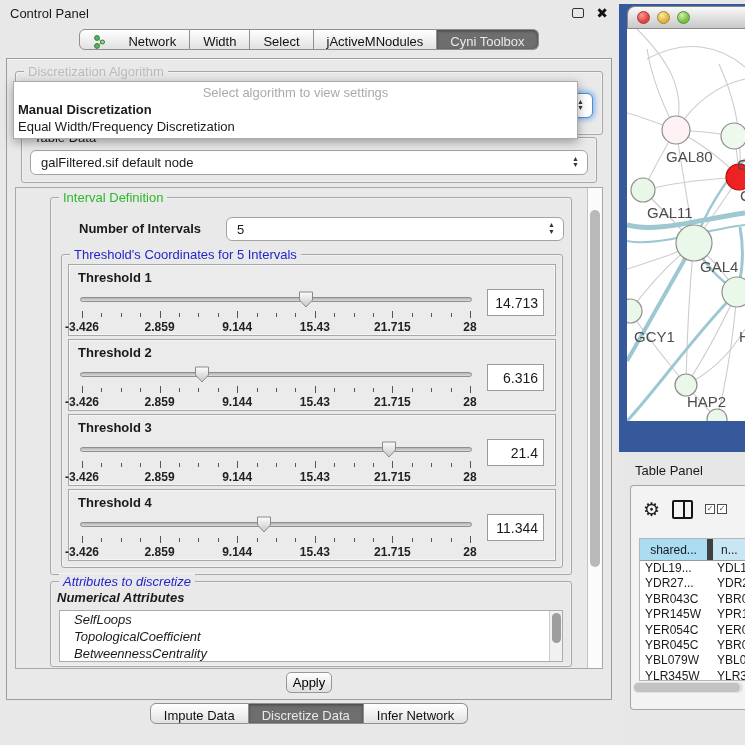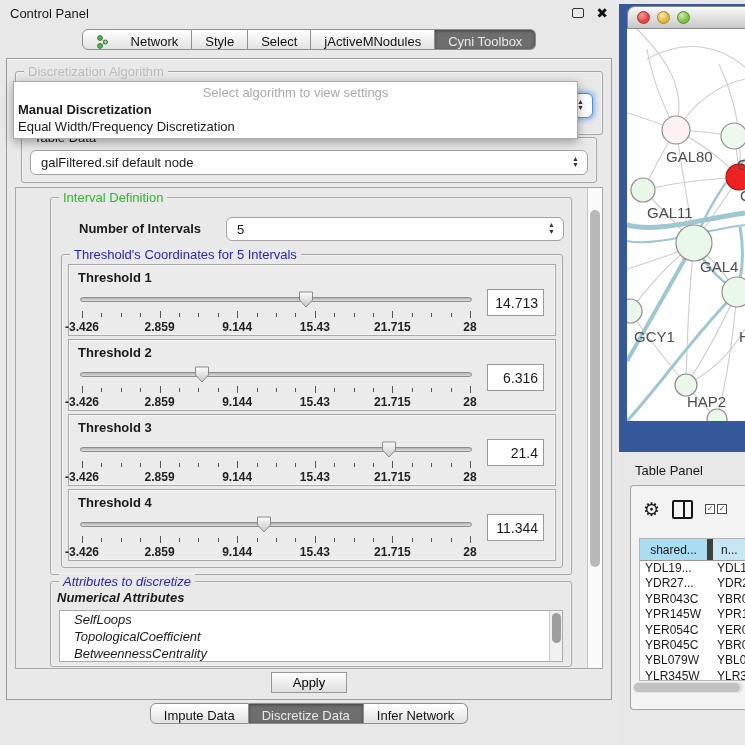--- a/index.html
+++ b/index.html
@@ -81,22 +81,22 @@
   .attr-sub { position:absolute; left:6px; top:8px; font-size:13px; font-weight:bold; }
   .listbox { position:absolute; left:8px; right:8px; top:28px; height:52px; background:#fff;
     border:1px solid #ababab; overflow:hidden; font-size:13px; }
   .listbox .item { line-height:17px; padding-left:14px; white-space:nowrap; }
   .listbox .lb-scroll { position:absolute; right:0; top:0; width:13px; height:100%;
     background:#f1f1f1; border-left:1px solid #ccc; }
   .listbox .lb-thumb { position:absolute; left:2px; top:2px; width:9px; height:30px;
     background:#9e9e9e; border-radius:5px; }
 
   .apply-btn { position:absolute; left:50%; top:613px; transform:translateX(-50%);
-    width:76px; height:21px; background:linear-gradient(#ffffff,#dedede);
-    border:1px solid #979797; border-radius:0; font-size:13px; }
+    width:46px; height:21px; background:linear-gradient(#ffffff,#dedede);
+    border:1px solid #979797; border-radius:5px; font-size:13px; }
 
   
   .network-window { position:absolute; left:619px; top:4px; width:126px; height:448px; background:#35599b; }
   .nw-titlebar { position:absolute; left:8px; top:2px; right:0; height:23px;
     background:linear-gradient(#f9f9f9,#c8c8c8); border:1px solid #8a8a8a; border-right:none;
     border-top-left-radius:8px; display:flex; align-items:center; padding-left:9px; gap:7px; }
   .light { width:13px; height:13px; border-radius:50%; }
   .light.red    { background:radial-gradient(circle at 35% 30%, #ff9a93, #df4744 60%); border:1px solid #a8352f; }
   .light.yellow { background:radial-gradient(circle at 35% 30%, #ffe9a8, #deb63f 60%); border:1px solid #a8852a; }
   .light.green  { background:radial-gradient(circle at 35% 30%, #d2f0b0, #7cc043 60%); border:1px solid #578f2e; }
@@ -154,21 +154,21 @@
           <svg width="13" height="14" viewBox="0 0 13 14">
             <path d="M4,3 L9,7 M4,11 L9,7" stroke="#8a8a8a" fill="none"></path>
             <circle cx="4" cy="3" r="2.4" fill="#57b657" stroke="#2f7d2f"></circle>
             <circle cx="4" cy="11" r="2.4" fill="#57b657" stroke="#2f7d2f"></circle>
             <circle cx="9.5" cy="7" r="2" fill="#9ad49a" stroke="#2f7d2f"></circle>
           </svg>
         </span>
         <span>Network</span>
       </div>
       <div class="tab">
-        <span>Style</span>
+        <span>Width</span>
       </div>
       <div class="tab">
         <span>Select</span>
       </div>
       <div class="tab">
         <span>jActiveMNodules</span>
       </div>
       <div class="tab selected">
         <span>Cyni Toolbox</span>
       </div>

